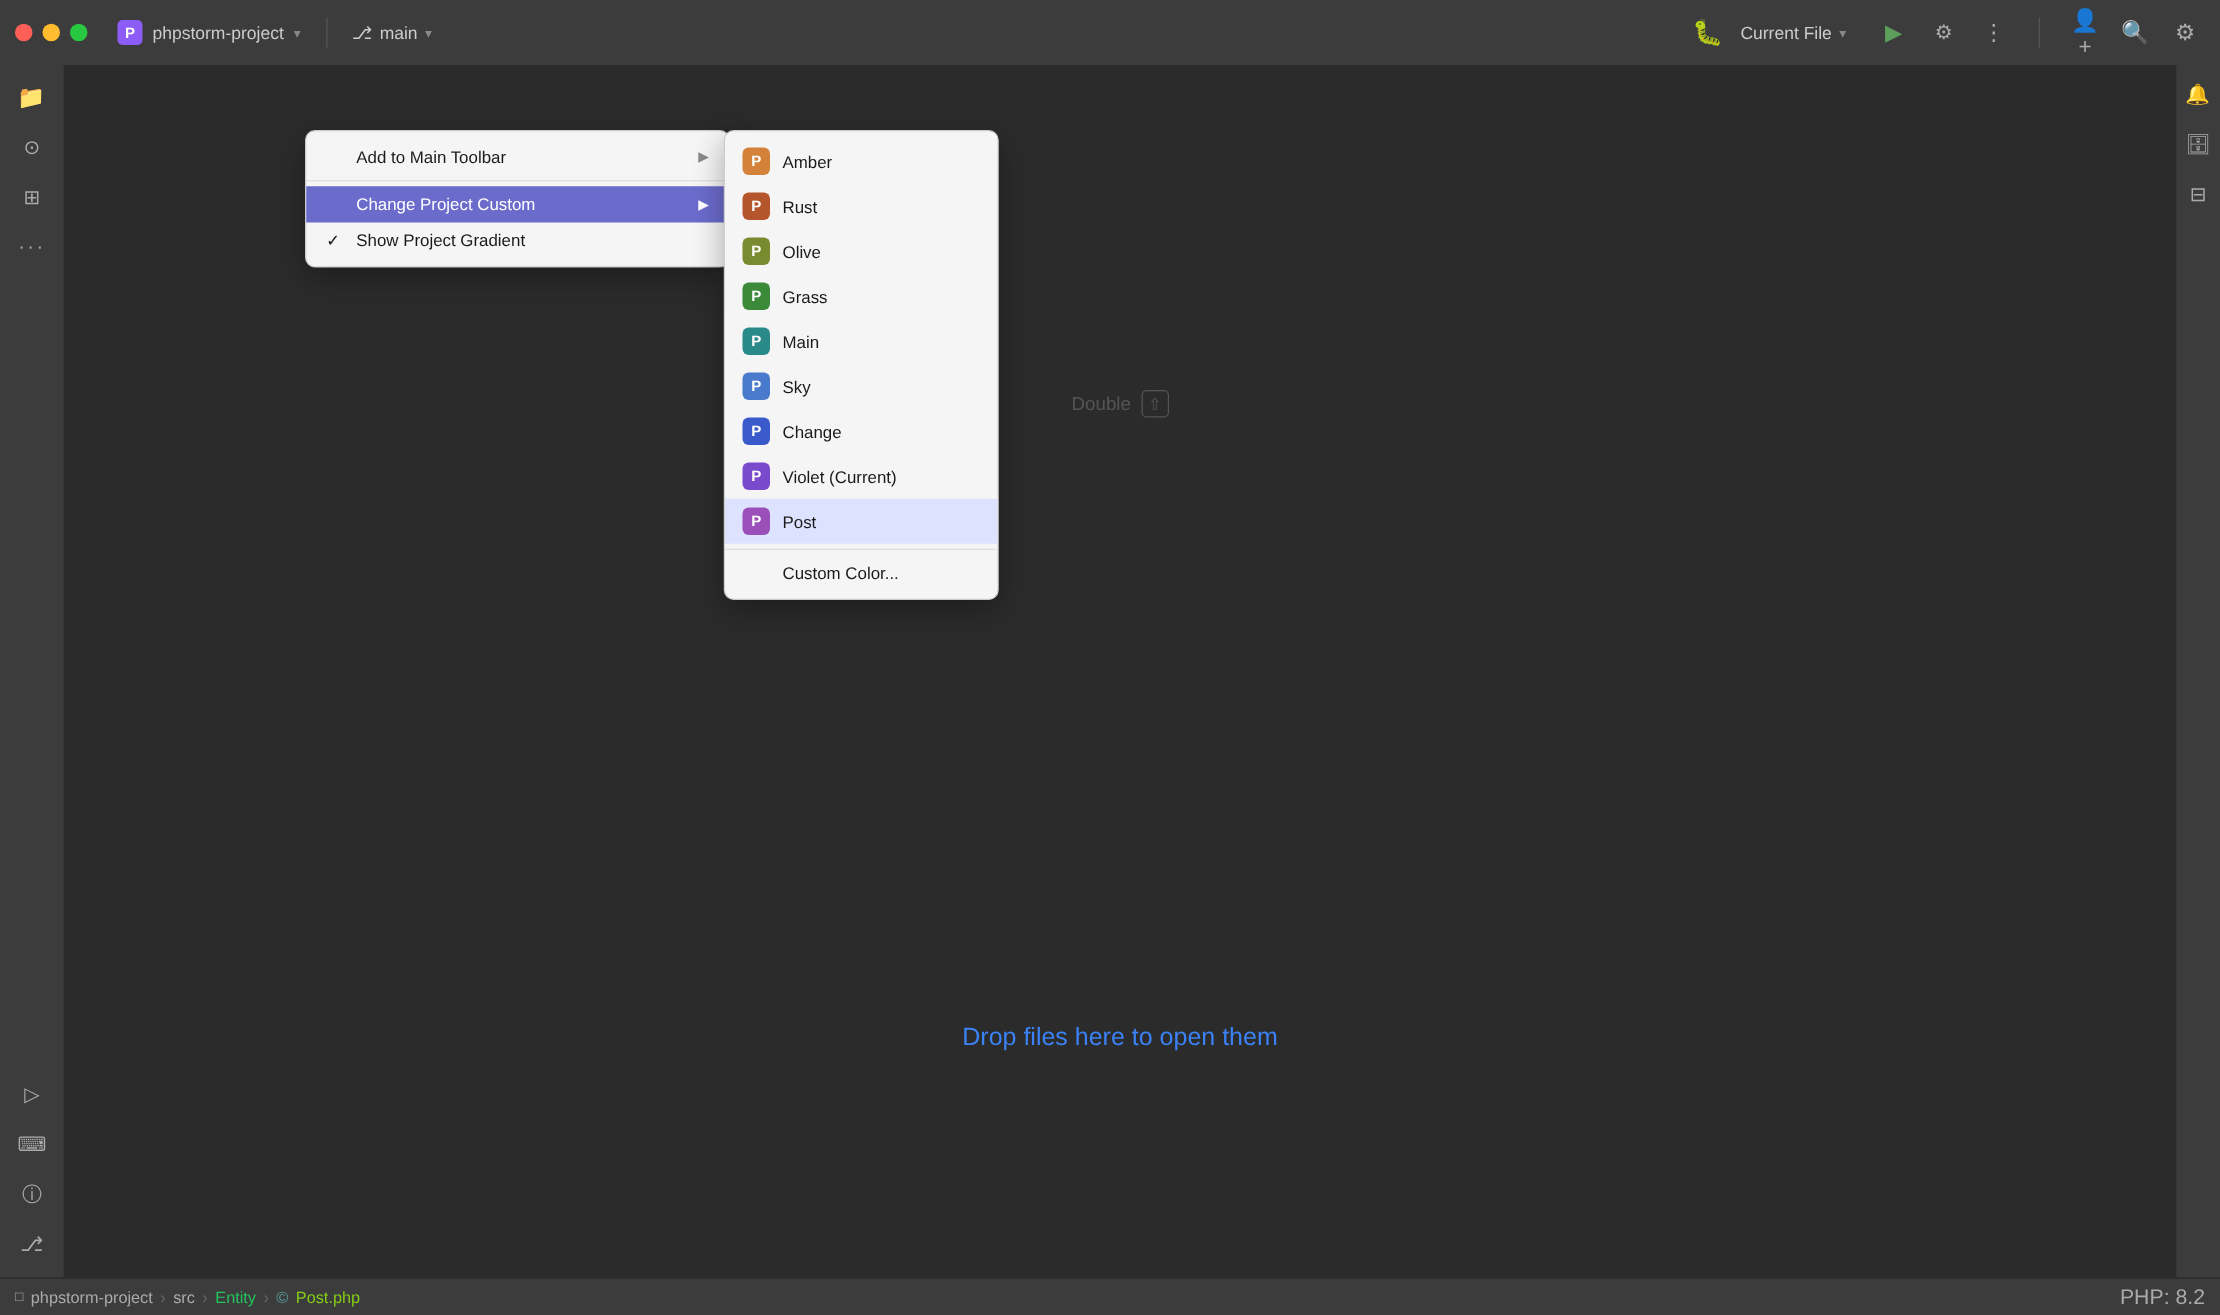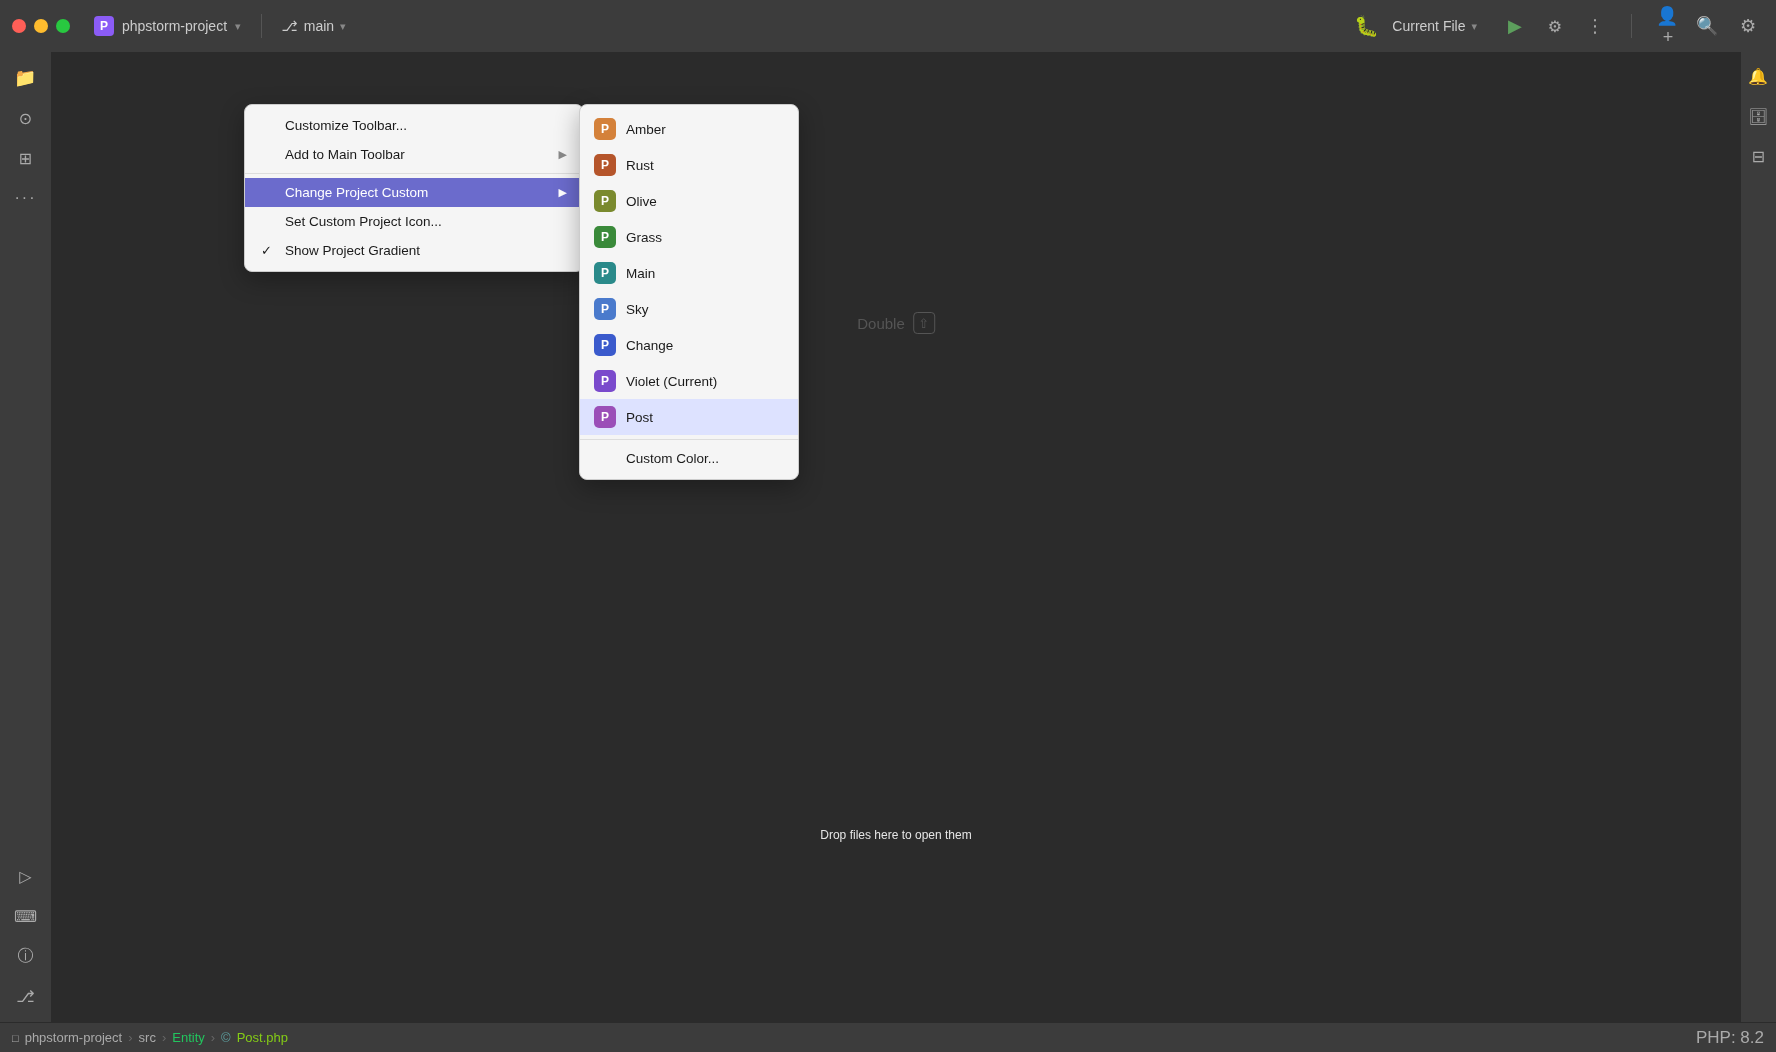--- a/index.html
+++ b/index.html
@@ -170,22 +170,22 @@
     .content-area {
       flex: 1;
       background: #2b2b2b;
       position: relative;
       display: flex;
       align-items: center;
       justify-content: center;
     }
 
     .drop-hint {
-      color: #e5e5e5;
-      font-size: 12px;
+      color: #3b82f6;
+      font-size: 20px;
       text-align: right;
       position: absolute;
       bottom: 180px;
     }
 
     
     .statusbar {
       width: 100%;
       height: 30px;
       background: #3c3c3c;
@@ -430,36 +430,28 @@
       <div class="shift-badge">⇧</div>
     </div>
 
     <div class="drop-hint">
       <span>Drop files here to open them</span>
     </div>
 
     <div class="context-menu">
       <div class="menu-item">
         <span class="checkmark"></span>
-        <span>Customize Toolbar...</span>
-      </div>
-      <div class="menu-item">
-        <span class="checkmark"></span>
         <span>Add to Main Toolbar</span>
         <span class="arrow">▶</span>
       </div>
       <div class="menu-separator"></div>
       <div class="menu-item active">
         <span class="checkmark"></span>
         <span>Change Project Custom</span>
         <span class="arrow">▶</span>
-      </div>
-      <div class="menu-item">
-        <span class="checkmark"></span>
-        <span>Set Custom Project Icon...</span>
       </div>
       <div class="menu-item">
         <span class="checkmark" style="color:#1a1a1a;">✓</span>
         <span>Show Project Gradient</span>
       </div>
     </div>
 
     <div class="submenu">
 
       <div class="submenu-item">

